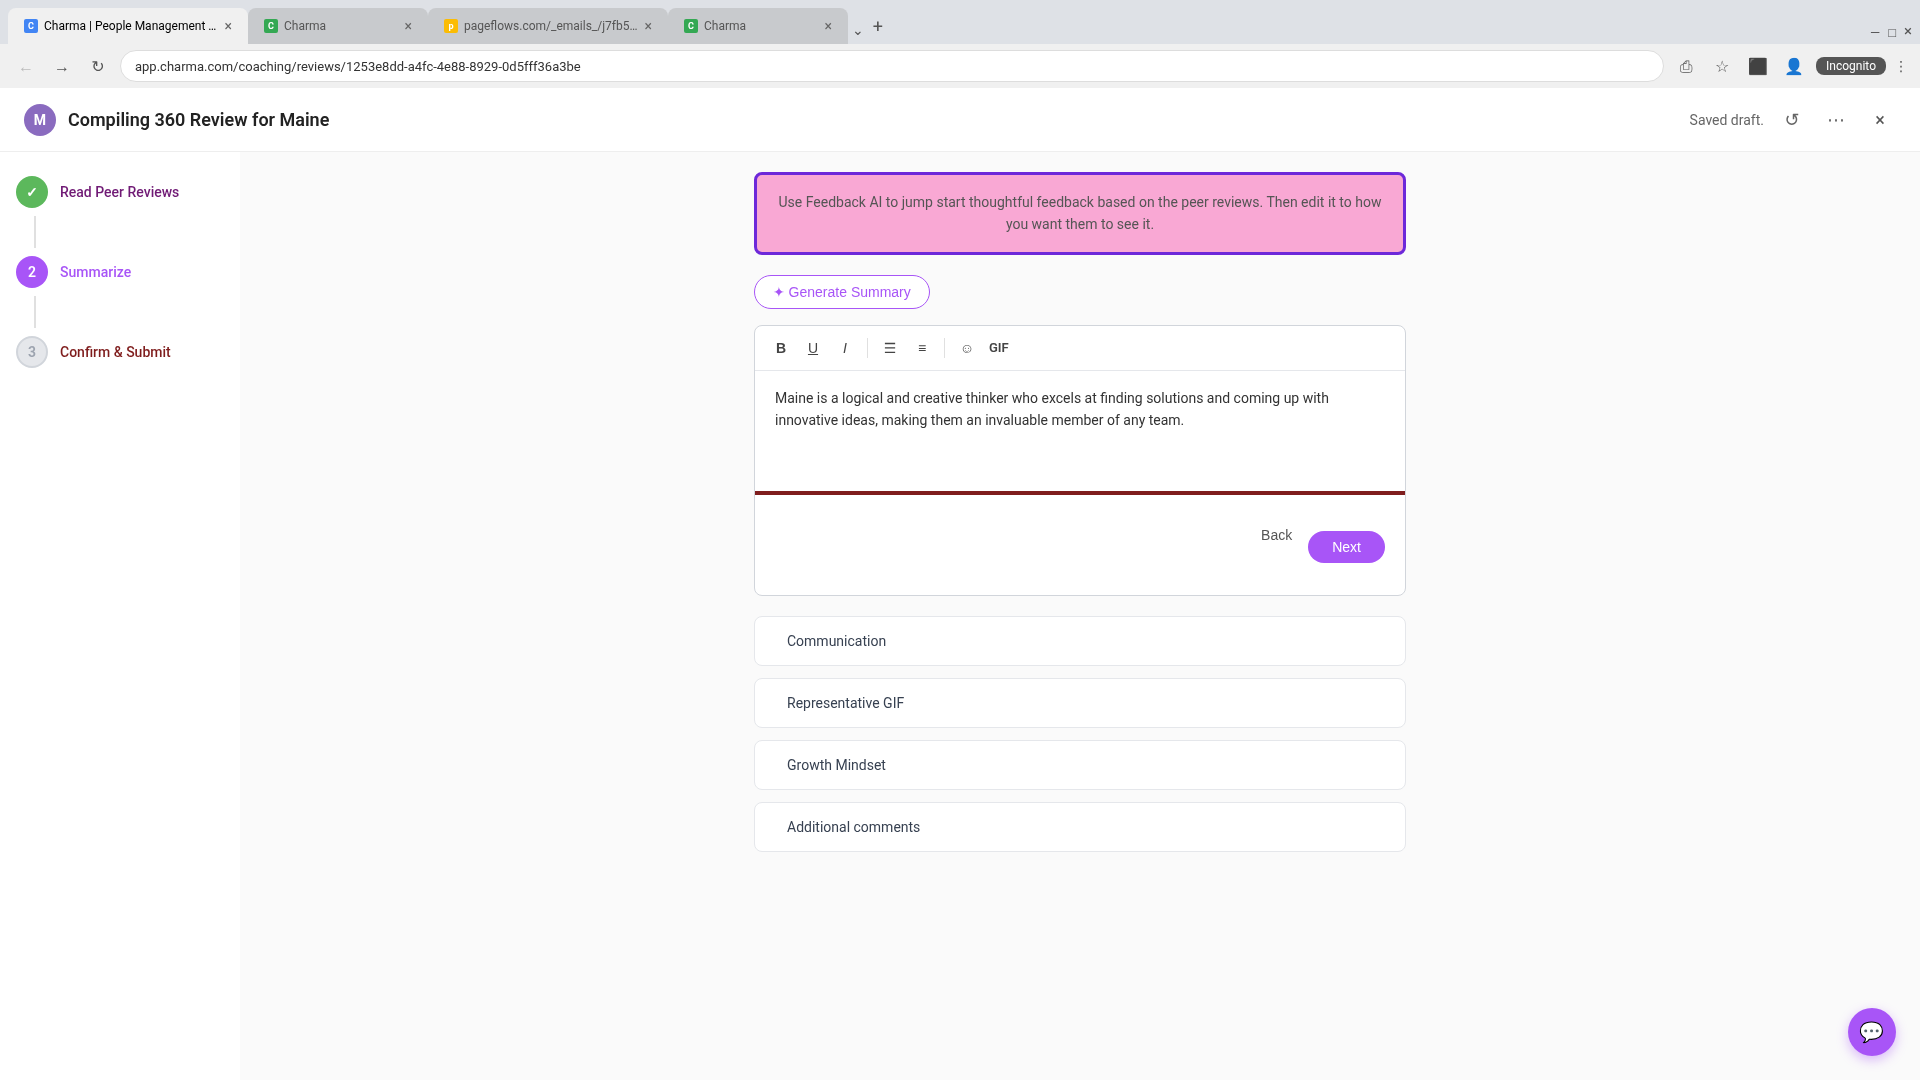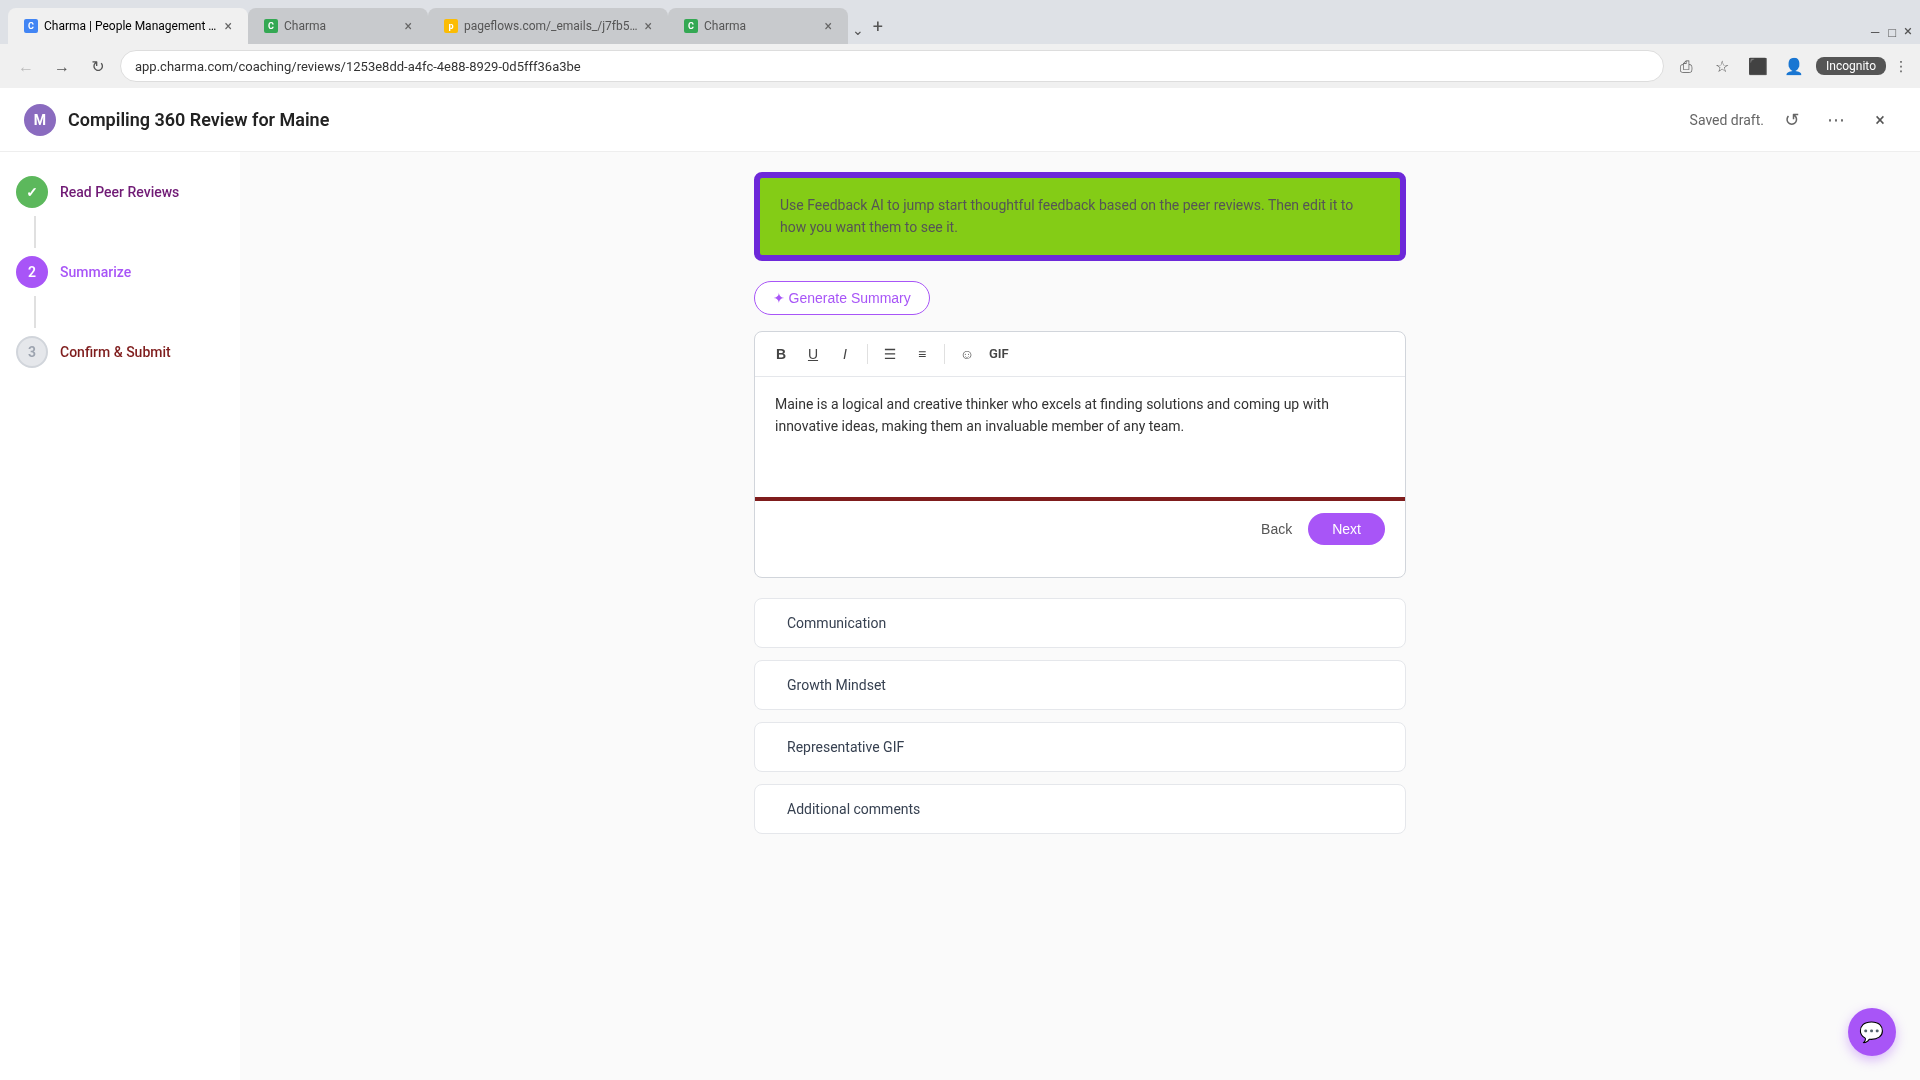--- a/index.html
+++ b/index.html
@@ -46,34 +46,34 @@
     .step-circle.inactive { background: #e5e7eb; color: #9ca3af; border: 2px solid #d1d5db; }
     .step-label { font-size: 14px; font-weight: 500; }
     .step-label.completed { color: #701a75; }
     .step-label.active { color: #a855f7; }
     .step-label.inactive { color: #7f1d1d; }
 
     
     .main-content { flex: 1; overflow-y: auto; padding: 0; background: #fafafa; }
     .content-inner { max-width: 700px; margin: 0 auto; padding: 20px 24px; }
 
-    .intro-text { font-size: 14px; color: #555; line-height: 1.6; margin-bottom: 20px; background: #84cc16; padding: 16px 20px; border-radius: 8px; border: 6px solid #6d28d9; }
+    .intro-text { font-size: 14px; color: #555; line-height: 1.6; margin-bottom: 20px; background: #f9a8d4; padding: 16px 20px; border-radius: 8px; border: 3px solid #6d28d9; text-align: center; }
 
     .generate-btn { display: flex; align-items: center; gap: 8px; padding: 8px 18px; border: 1.5px solid #a855f7; border-radius: 20px; background: white; color: #a855f7; font-size: 14px; cursor: pointer; margin-bottom: 16px; }
 
     .editor-container { border: 1px solid #d1d5db; border-radius: 8px; background: white; overflow: hidden; margin-bottom: 20px; }
     .editor-toolbar { display: flex; align-items: center; padding: 8px 12px; border-bottom: 1px solid #e5e7eb; gap: 4px; }
     .toolbar-btn { width: 28px; height: 28px; display: flex; align-items: center; justify-content: center; border-radius: 4px; cursor: pointer; font-size: 14px; color: #444; border: none; background: none; }
     .toolbar-separator { width: 1px; height: 20px; background: #e0e0e0; margin: 0 4px; }
     .toolbar-gif { font-size: 13px; font-weight: 600; color: #444; cursor: pointer; padding: 2px 4px; }
     .editor-body { padding: 16px 20px; min-height: 120px; font-size: 14px; line-height: 1.6; color: #333; }
 
     .nav-actions { display: flex; justify-content: flex-end; align-items: center; gap: 16px; padding: 12px 20px; border-top: 4px solid #7f1d1d; background: white; border-radius: 0 0 8px 8px; margin-bottom: 20px; }
     .back-btn { font-size: 14px; color: #555; cursor: pointer; background: none; border: none; }
-    .next-btn { background: #a855f7; color: white; border: none; border-radius: 20px; padding: 8px 24px; font-size: 14px; cursor: pointer; font-weight: 500; }
+    .next-btn { background: #a855f7; color: white; border: none; border-radius: 20px; padding: 8px 24px; font-size: 14px; cursor: pointer; font-weight: 500; margin-top: 24px; }
 
     .section-item { background: white; border: 1px solid #e5e7eb; border-radius: 8px; padding: 16px 32px; margin-bottom: 12px; font-size: 14px; color: #374151; cursor: pointer; transition: border-color 0.2s; }
 
     
     .support-btn { position: fixed; bottom: 24px; right: 24px; width: 48px; height: 48px; background: #a855f7; border-radius: 50%; display: flex; align-items: center; justify-content: center; cursor: pointer; box-shadow: 0 4px 12px rgba(168, 85, 247, 0.4); color: white; font-size: 20px; z-index: 100; }
   </style>
 </head>
 <body>
 
 <div class="browser-chrome">
@@ -190,24 +190,24 @@
           <div class="nav-actions">
             <button class="back-btn">Back</button>
             <button class="next-btn">Next</button>
           </div>
         </div>
 
         <div class="section-item">
           <span>Communication</span>
         </div>
         <div class="section-item">
+          <span>Representative GIF</span>
+        </div>
+        <div class="section-item">
           <span>Growth Mindset</span>
-        </div>
-        <div class="section-item">
-          <span>Representative GIF</span>
         </div>
         <div class="section-item">
           <span>Additional comments</span>
         </div>
 
       </div>
     </div>
   </div>
 </div>
 

